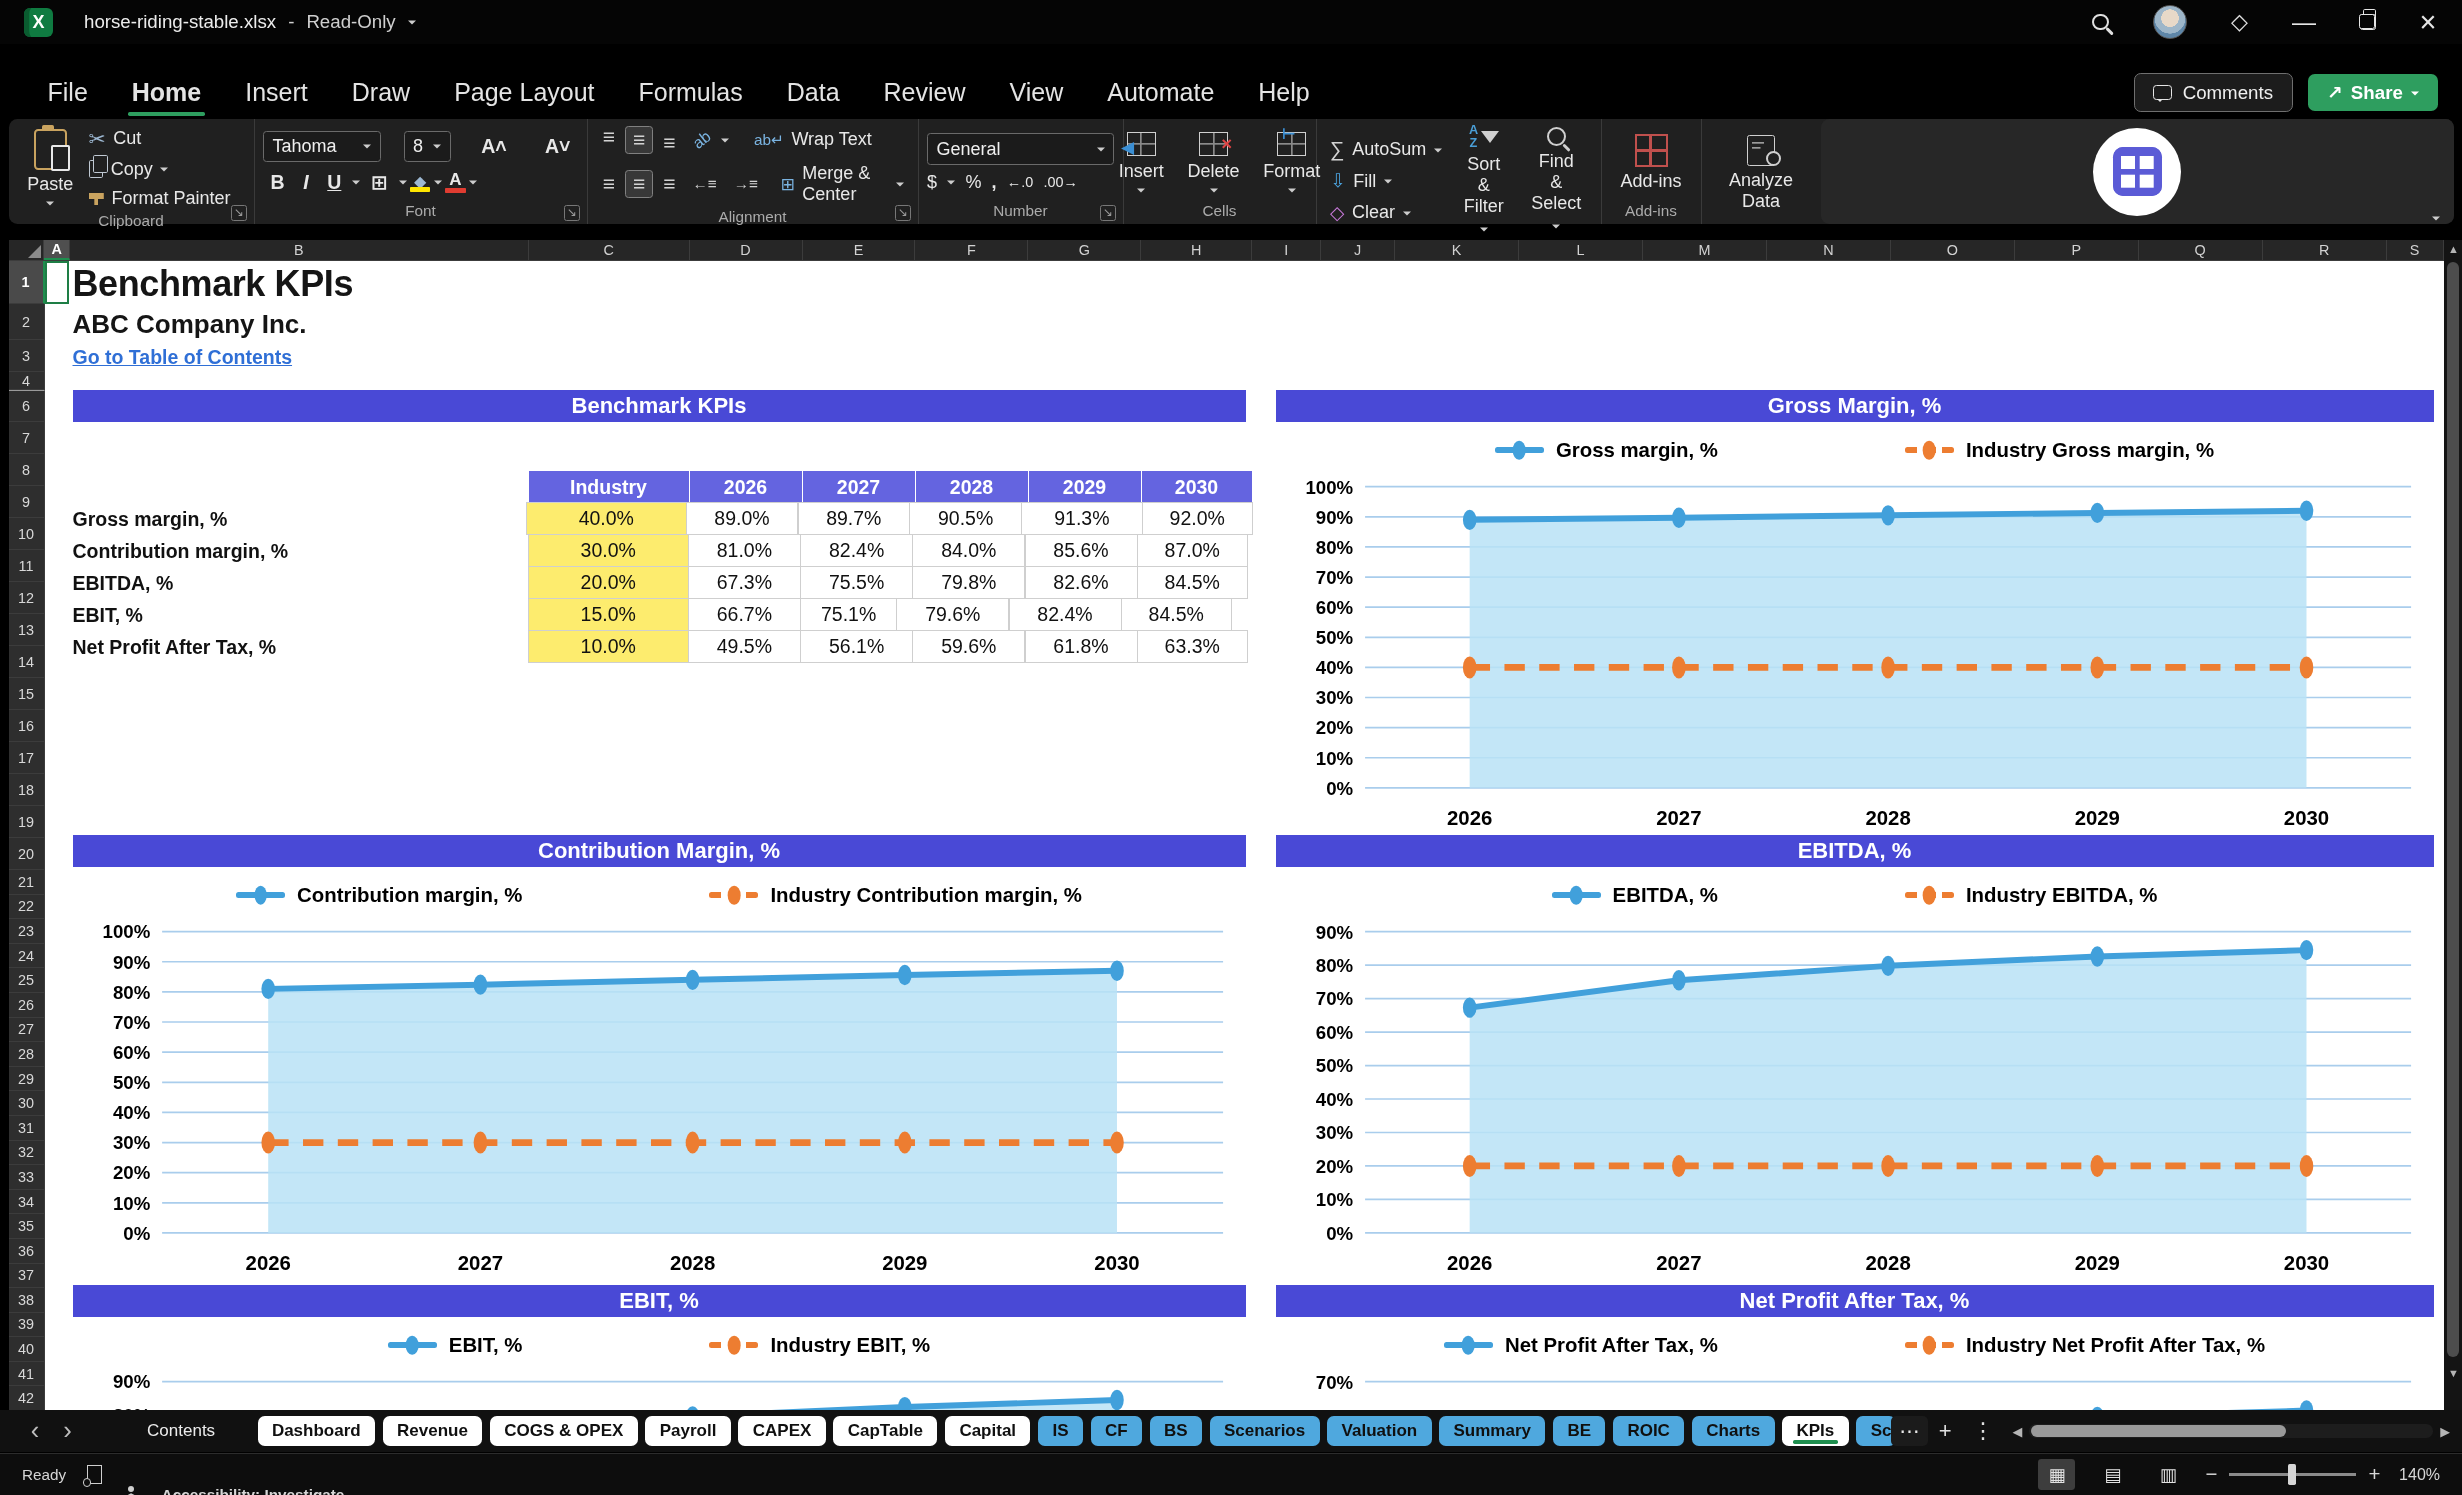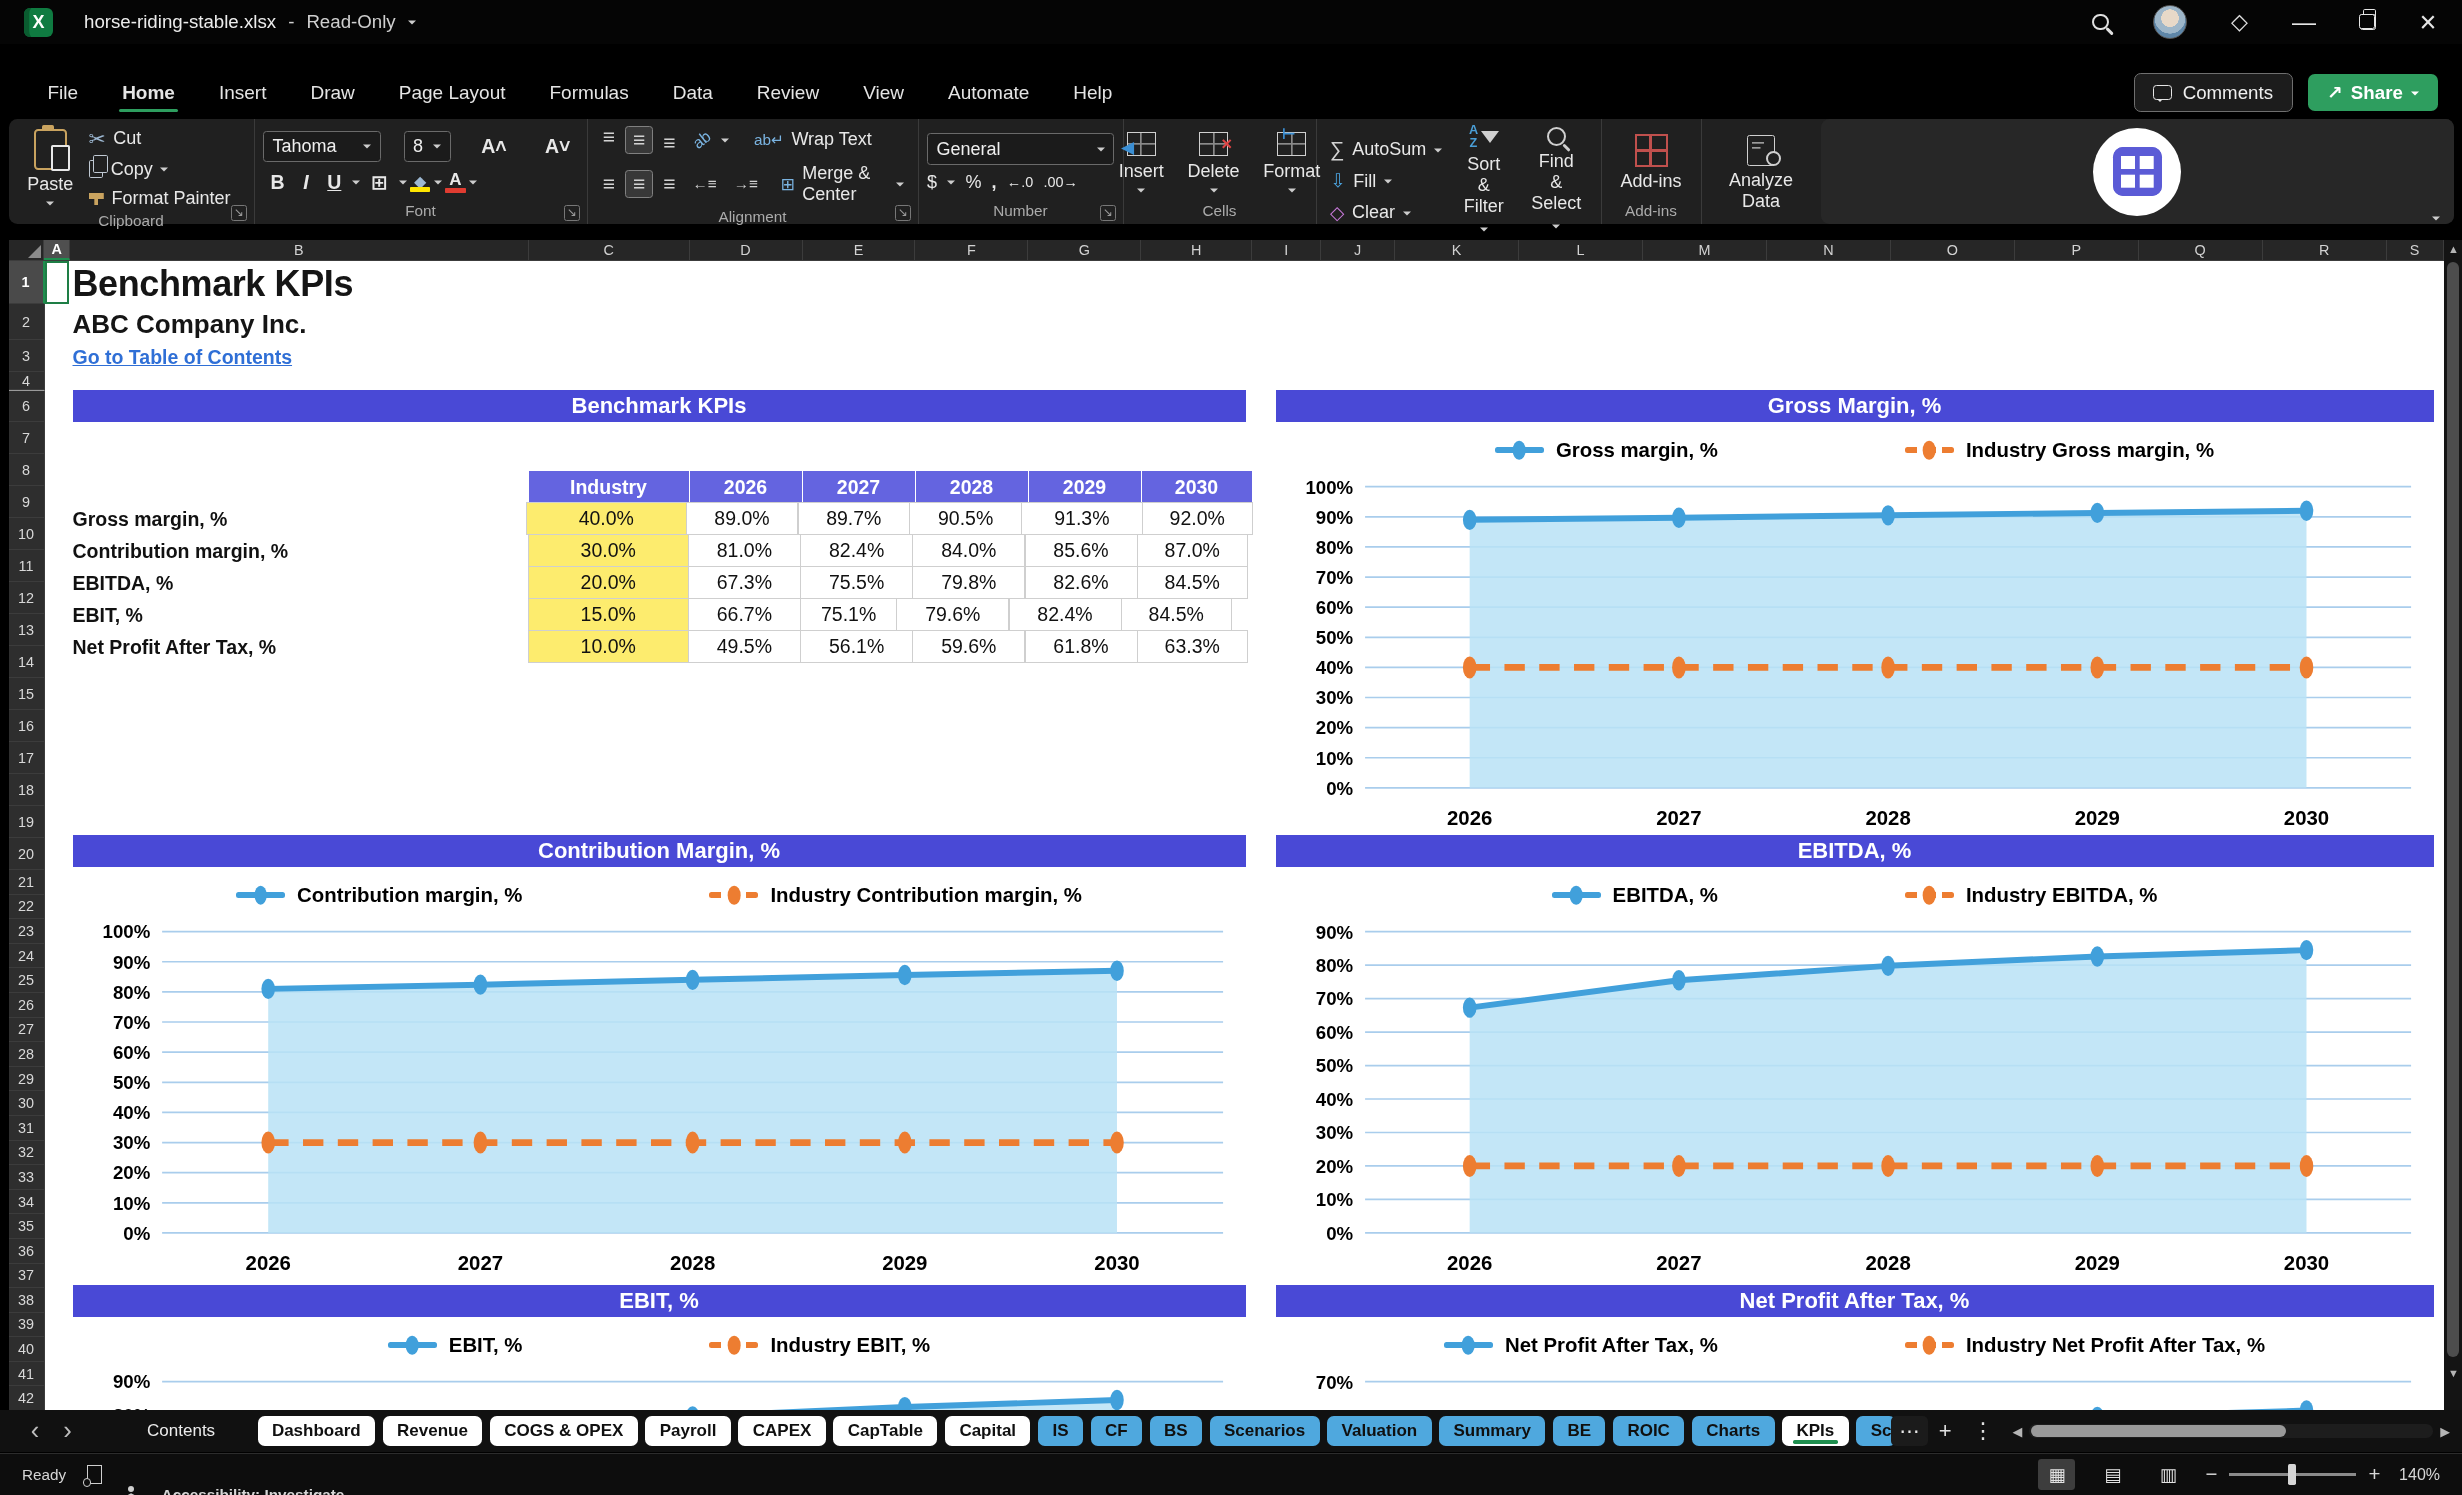--- a/index.html
+++ b/index.html
@@ -15,21 +15,21 @@
   .i-search::after{content:"";position:absolute;width:2.5px;height:8.5px;background:#e0e0e0;right:-3.4px;bottom:-6.8px;transform:rotate(-45deg);border-radius:1.7px;}
   .avatar{width:32px;height:32px;border-radius:50%;background:radial-gradient(circle at 50% 38%,#e8d9c8 0 34%,#9db6c9 35% 60%,#5e86a8 61%);border:0.8px solid #555;}
   .i-gem{color:#e0e0e0;font-size:22px;}
   .winbtn{color:#e6e6e6;font-size:24px;line-height:24px;}
   .i-restore{width:13.6px;height:13.6px;border:1.7px solid #e6e6e6;border-radius:2.5px;position:relative;}
   .i-restore::before{content:"";position:absolute;left:2.5px;top:-6px;width:11px;height:11px;border:1.7px solid #e6e6e6;border-radius:1.7px;}
   .i-restore::after{content:"";position:absolute;left:-1.7px;top:-1.7px;width:13.6px;height:13.6px;background:#050505;border:1.7px solid #e6e6e6;border-radius:2.5px;}
   
   #menubar{position:absolute;left:0;top:44px;width:2462px;height:75px;display:flex;align-items:center;padding-top:22px;box-sizing:border-box;}
   #menu-tabs{display:flex;margin-left:25.5px;gap:0;}
-  .mtab{color:#e4e4e4;font-size:19px;padding:8.5px 22px;position:relative;cursor:default;}
+  .mtab{color:#e4e4e4;font-size:25px;padding:8.5px 22px;position:relative;cursor:default;}
   .mtab.active{font-weight:bold;}
   .mtab.active::after{content:"";position:absolute;left:18.7px;right:18.7px;bottom:0;height:3.4px;background:#2e9e5f;border-radius:1.7px;}
   .menu-right{margin-left:auto;display:flex;gap:15.3px;margin-right:24px;align-items:center;}
   .btn-comments{display:flex;align-items:center;gap:10.2px;border:0.8px solid #6f6f6f;border-radius:6.8px;background:#1c1c1c;color:#efefef;
     font-size:18.7px;padding:7.6px 18.7px;}
   .i-bubble{width:17px;height:12.7px;border:1.7px solid #e6e6e6;border-radius:3.4px;position:relative;}
   .i-bubble::after{content:"";position:absolute;left:2.5px;bottom:-6px;border:3.4px solid transparent;border-top-color:#e6e6e6;}
   .btn-share{display:flex;align-items:center;gap:8.5px;border-radius:6.8px;background:#2e9e5f;color:#fff;font-size:18.7px;padding:7.6px 18.7px;font-weight:600;}
   
   #ribbon{position:absolute;left:8.5px;top:119px;width:2445px;height:105px;background:#202020;border-radius:8.5px;display:flex;box-sizing:border-box;}

